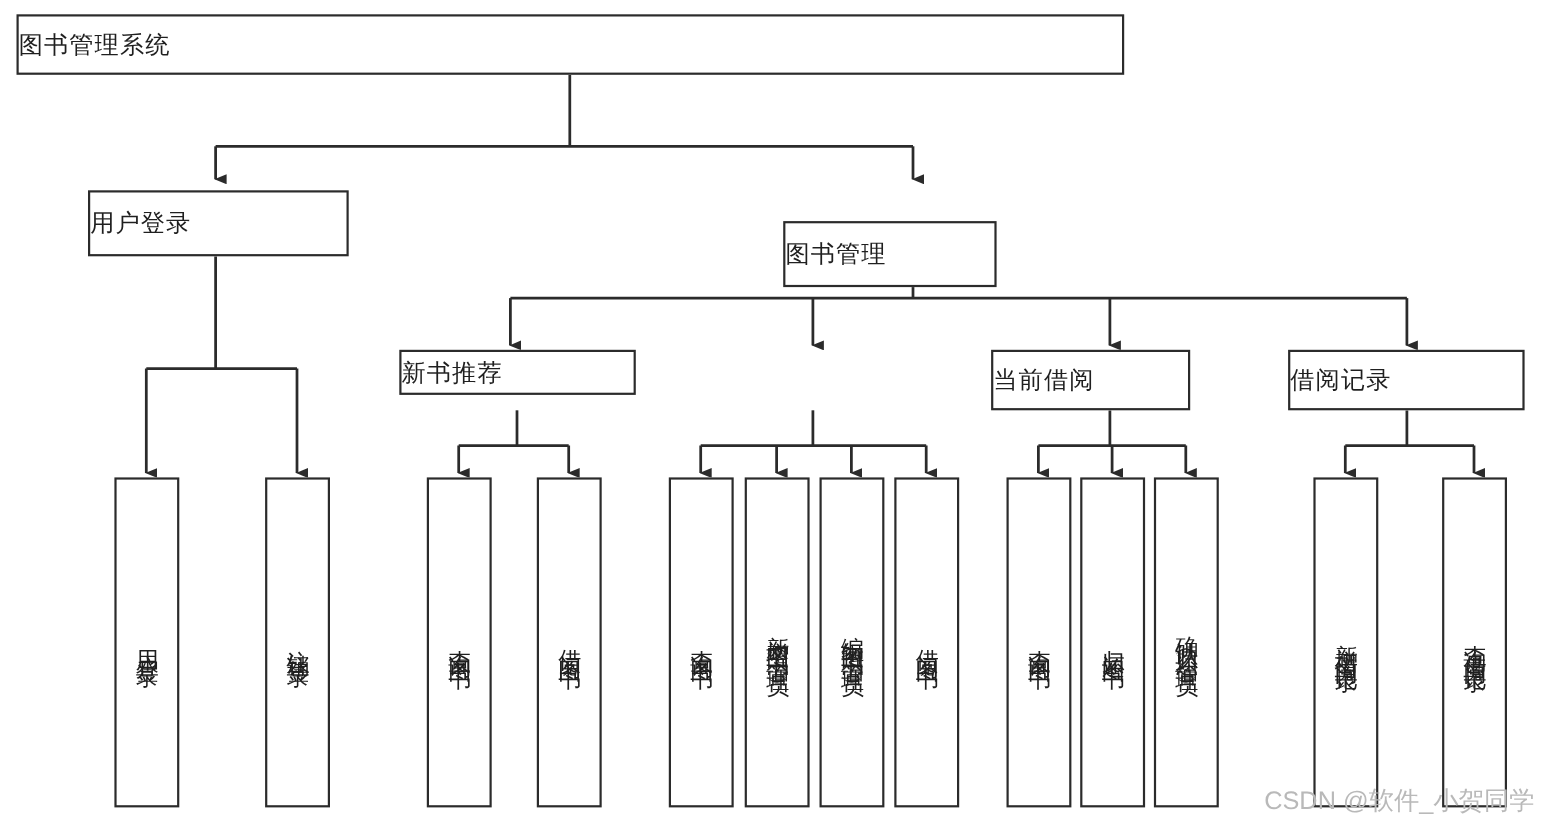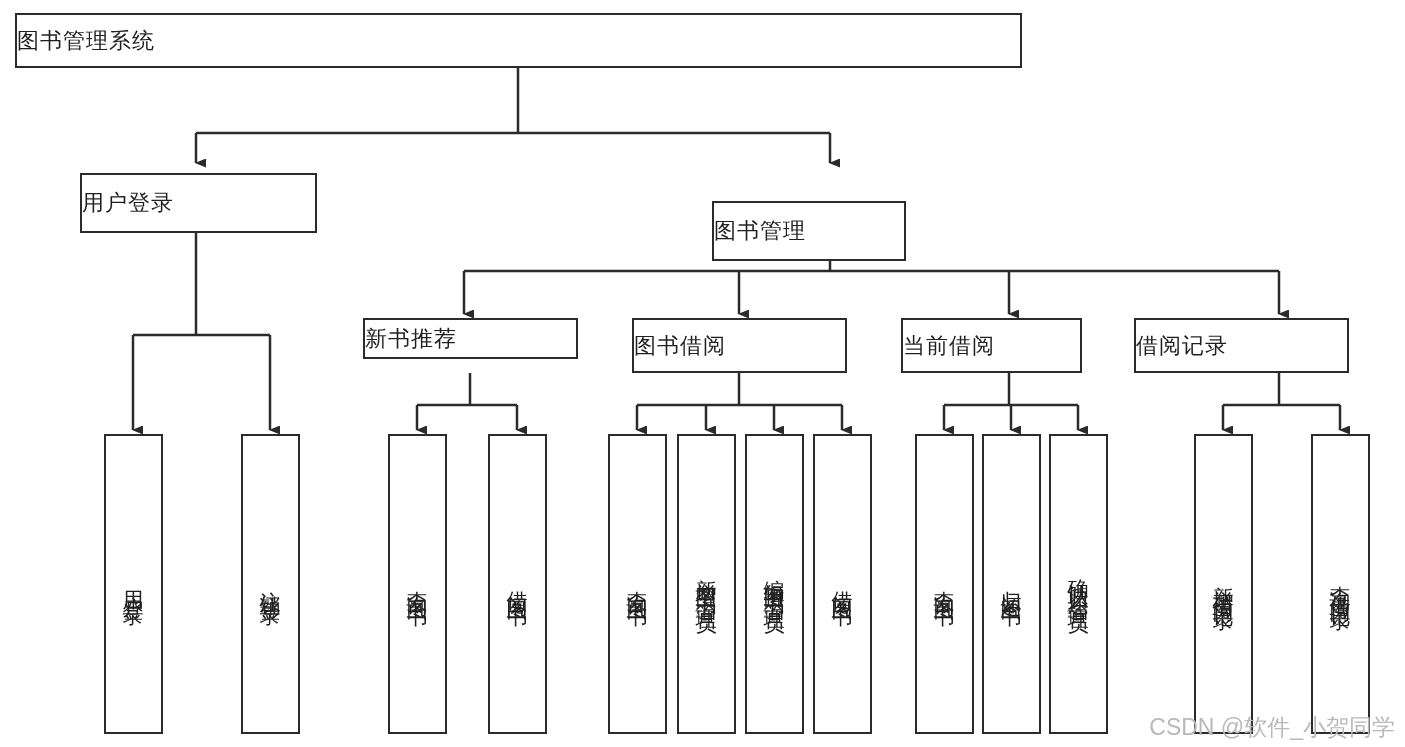--- a/index.html
+++ b/index.html
@@ -128,27 +128,24 @@
   <div class="node" style="left:80px; top:173px; width:237px; height:60px;">
     <span class="label">用户登录</span>
   </div>
   <div class="node" style="left:712px; top:173px; width:194px; height:60px;margin-top:28px;">
     <span class="label">图书管理</span>
   </div>
 
   <div class="node" style="left:363px; top:318px; width:215px; height:41px;">
     <span class="label">新书推荐</span>
   </div>
-  <div class="node" style="left:632px; top:318px; width:215px; height:55px;">
-    <span class="label">图书借阅</span>
-  </div>
   <div class="node" style="left:901px; top:318px; width:181px; height:55px;">
     <span class="label">当前借阅</span>
   </div>
-  <div class="node" style="left:1134px; top:318px; width:215px; height:55px;">
+  <div class="node" style="left:1171px; top:318px; width:215px; height:55px;">
     <span class="label">借阅记录</span>
   </div>
 
   <div class="node leaf" style="left:104px; top:434px; width:59px; height:300px;">
     <span class="label">用户登录</span>
   </div>
   <div class="node leaf" style="left:241px; top:434px; width:59px; height:300px;">
     <span class="label">注销登录</span>
   </div>
 

